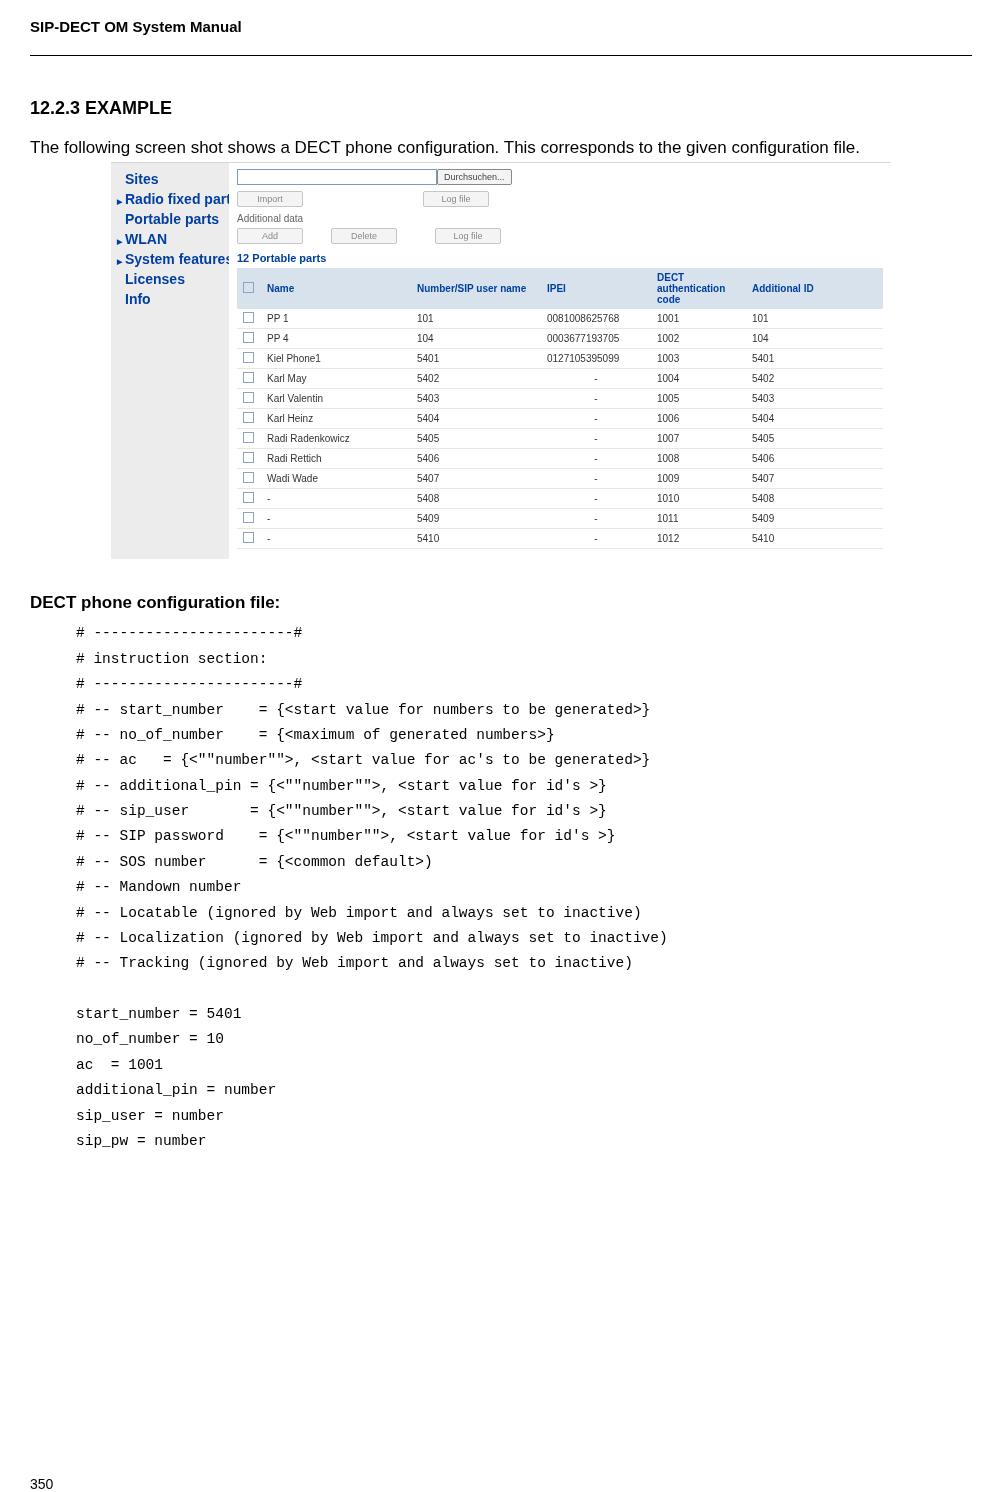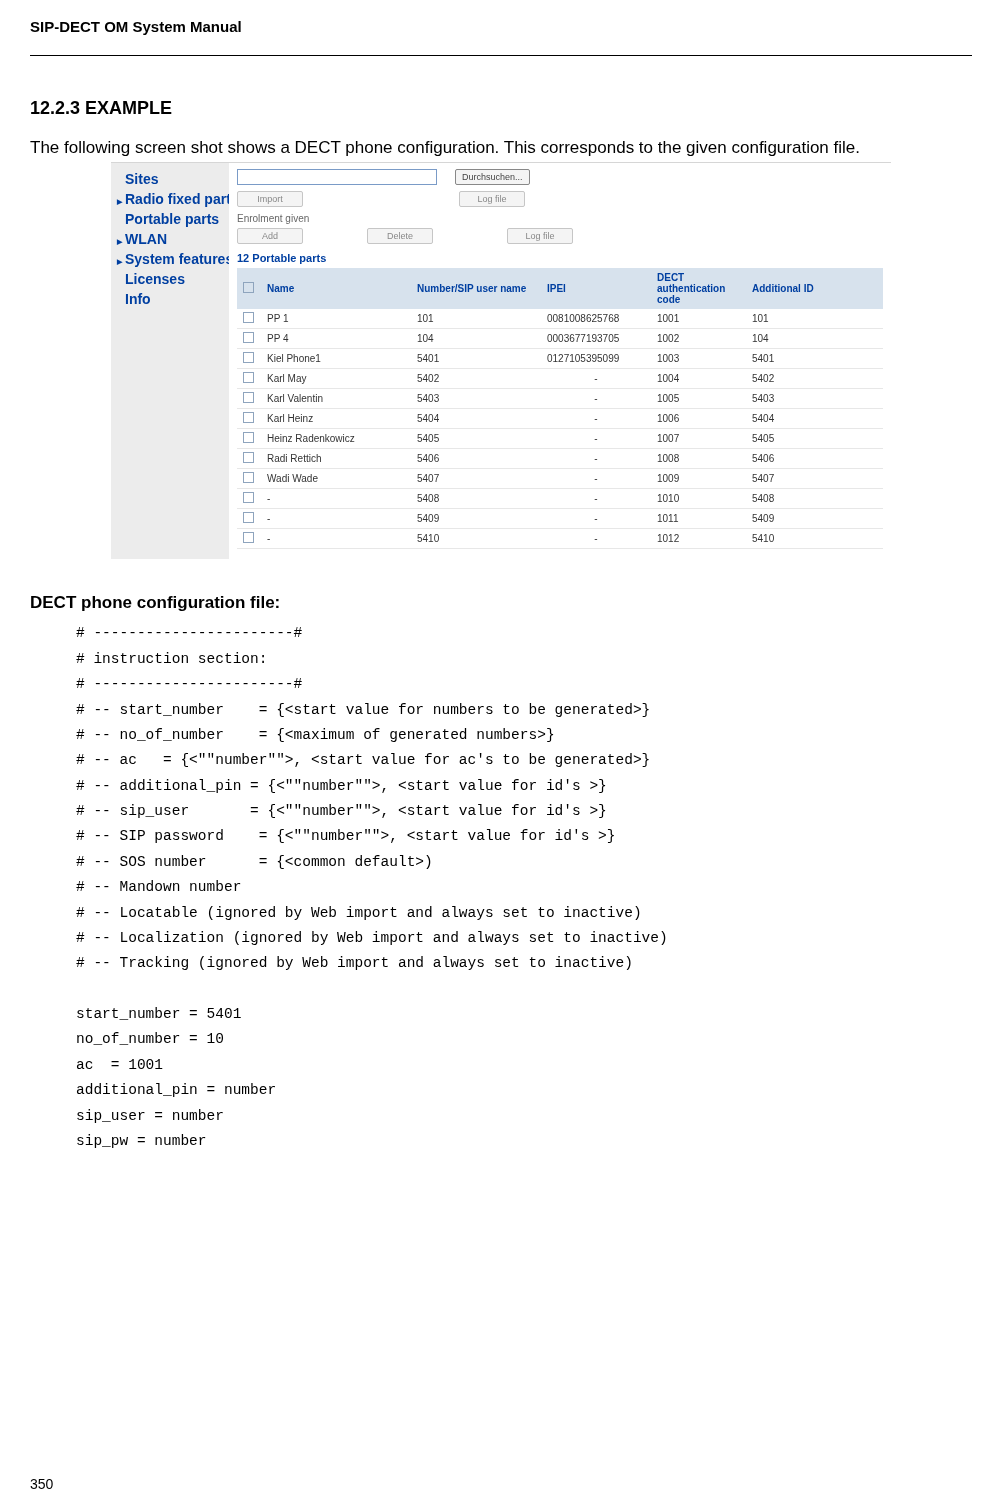--- a/index.html
+++ b/index.html
@@ -59,21 +59,21 @@
     color: #003fa1;
     display: inline-block;
     width: 8px;
     margin-left: -8px;
   }
   .ss-main {
     flex: 1;
     background: #fff;
     padding: 6px 8px 10px 8px;
   }
-  .ss-row { display: flex; align-items: flex-end; gap: 18px; margin-bottom: 6px; }
+  .ss-row { display: flex; align-items: flex-end; gap: 0; margin-bottom: 6px; }
   .ss-file-input {
     width: 200px; height: 16px; border: 1px solid #7a9bc7; background: #fff;
   }
   .ss-btn {
     font-size: 9px;
     color: #888;
     border: 1px solid #c6c6c6;
     background: #f4f4f4;
     padding: 1px 12px;
     border-radius: 2px;
@@ -168,21 +168,21 @@
   <div class="ss-main">
     <div class="ss-row">
       <span class="ss-file-input"></span>
       <span class="ss-btn dark">Durchsuchen...</span>
     </div>
     <div class="ss-row">
       <span class="ss-btn">Import</span>
       <span style="width:120px"></span>
       <span class="ss-btn">Log file</span>
     </div>
-    <div class="ss-enrol-label">Enrolment given</div>
+    <div class="ss-enrol-label">Additional data</div>
     <div class="ss-row">
       <span class="ss-btn">Add</span>
       <span style="width:28px"></span>
       <span class="ss-btn">Delete</span>
       <span style="width:38px"></span>
       <span class="ss-btn">Log file</span>
     </div>
     <div class="ss-heading">12 Portable parts</div>
     <table class="ss-table">
       <thead>
@@ -239,21 +239,21 @@
           <tr>
             <td><span class="ss-chk"></span></td>
             <td>Karl Heinz</td>
             <td>5404</td>
             <td style="text-align: center;">-</td>
             <td>1006</td>
             <td>5404</td>
           </tr>
           <tr>
             <td><span class="ss-chk"></span></td>
-            <td>Heinz Radenkowicz</td>
+            <td>Radi Radenkowicz</td>
             <td>5405</td>
             <td style="text-align: center;">-</td>
             <td>1007</td>
             <td>5405</td>
           </tr>
           <tr>
             <td><span class="ss-chk"></span></td>
             <td>Radi Rettich</td>
             <td>5406</td>
             <td style="text-align: center;">-</td>

